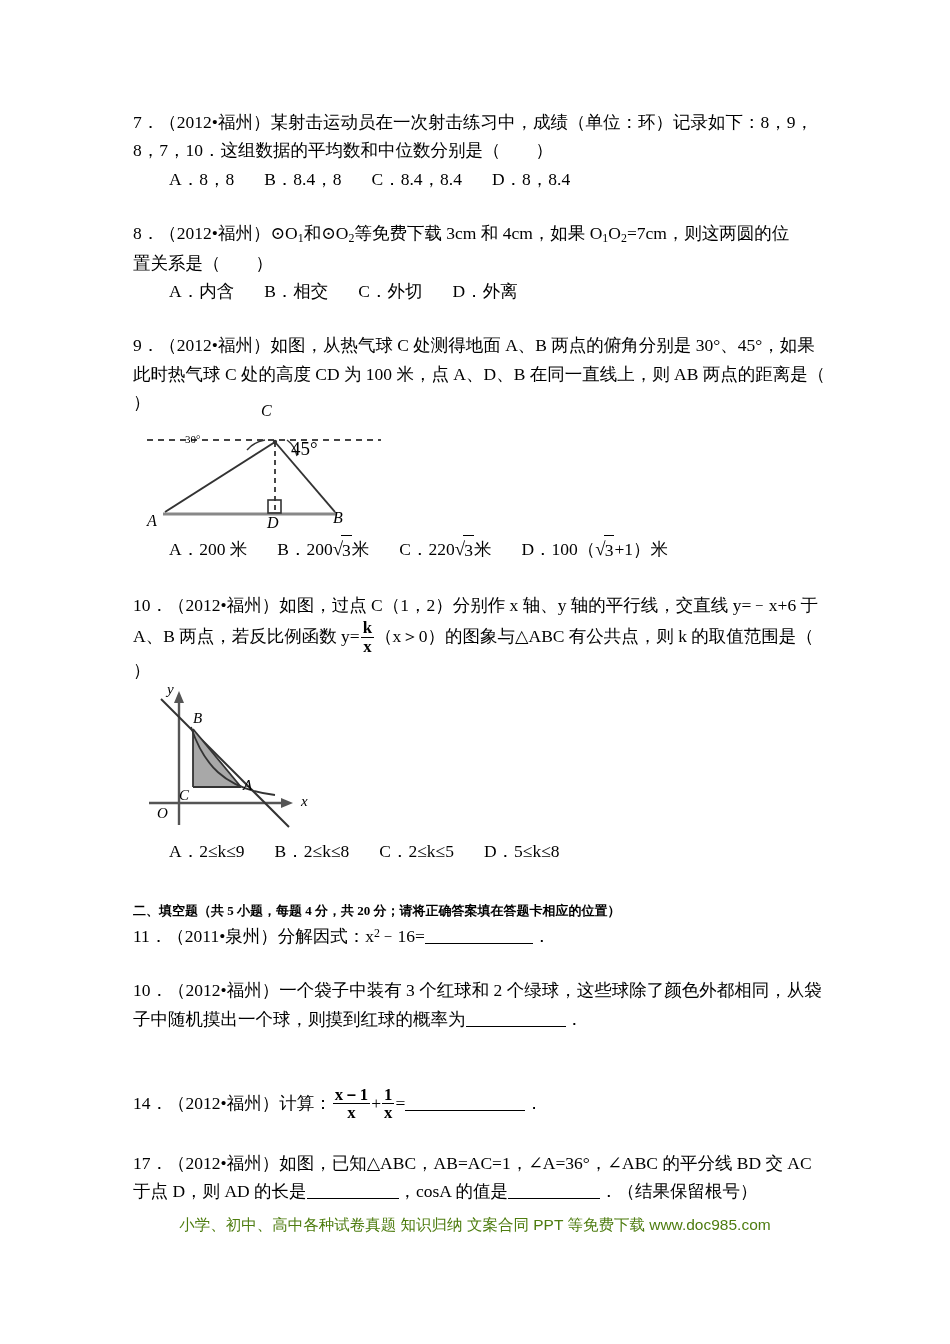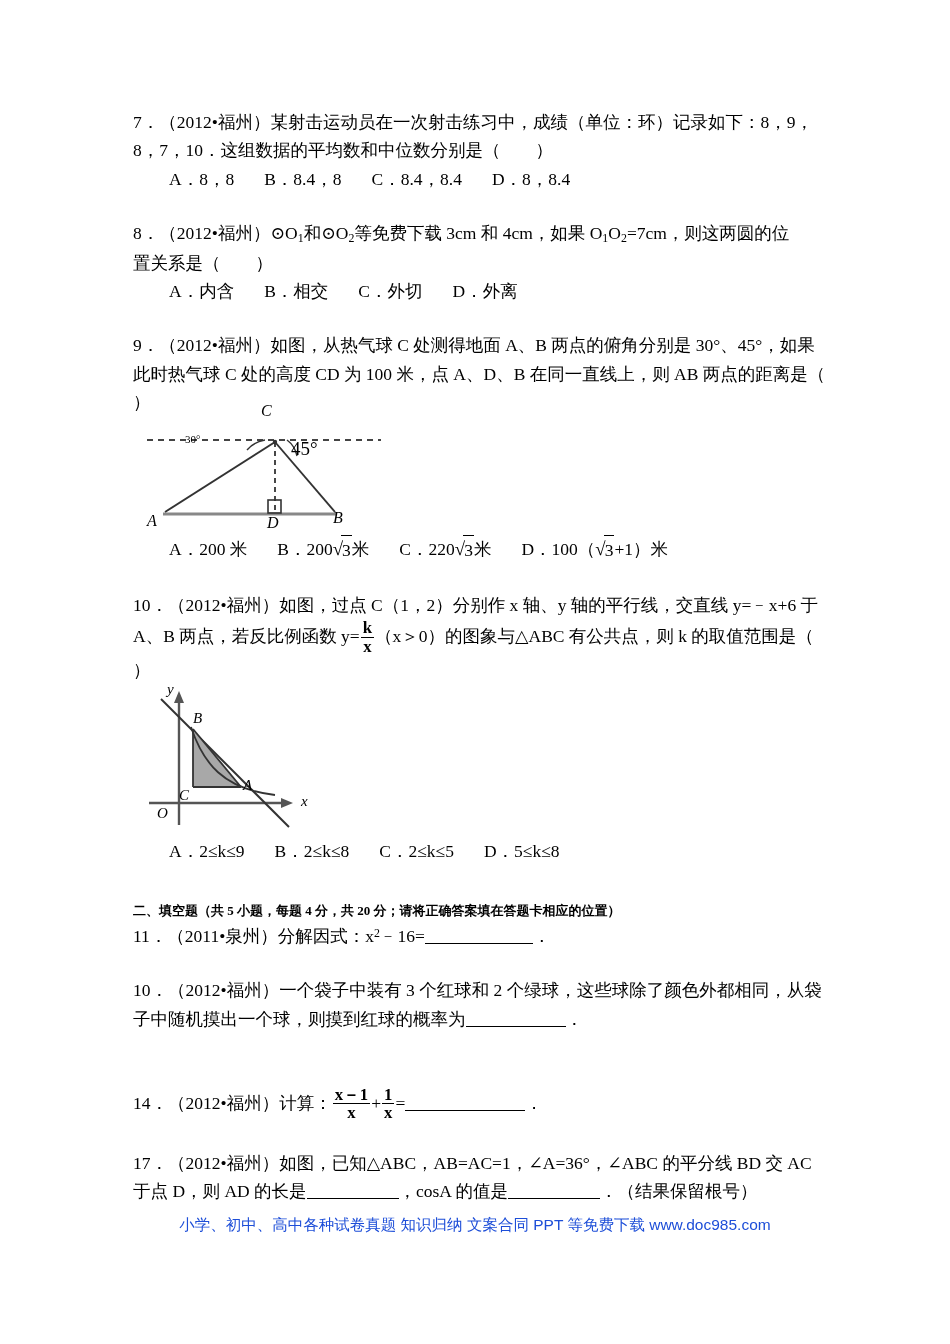--- a/index.html
+++ b/index.html
@@ -104,21 +104,21 @@
 
   .fig { position: relative; }
 
   .footer {
     position: absolute;
     left: 0;
     top: 1215px;
     width: 950px;
     text-align: center;
     font-size: 15.5px;
-    color: #1d4ed8;
+    color: #4d7c0f;
     font-family: "Liberation Sans", "DejaVu Sans", sans-serif;
   }
 </style>
 </head>
 <body>
 
 <div class="page">
   <div class="content">
 
     <div class="q">

